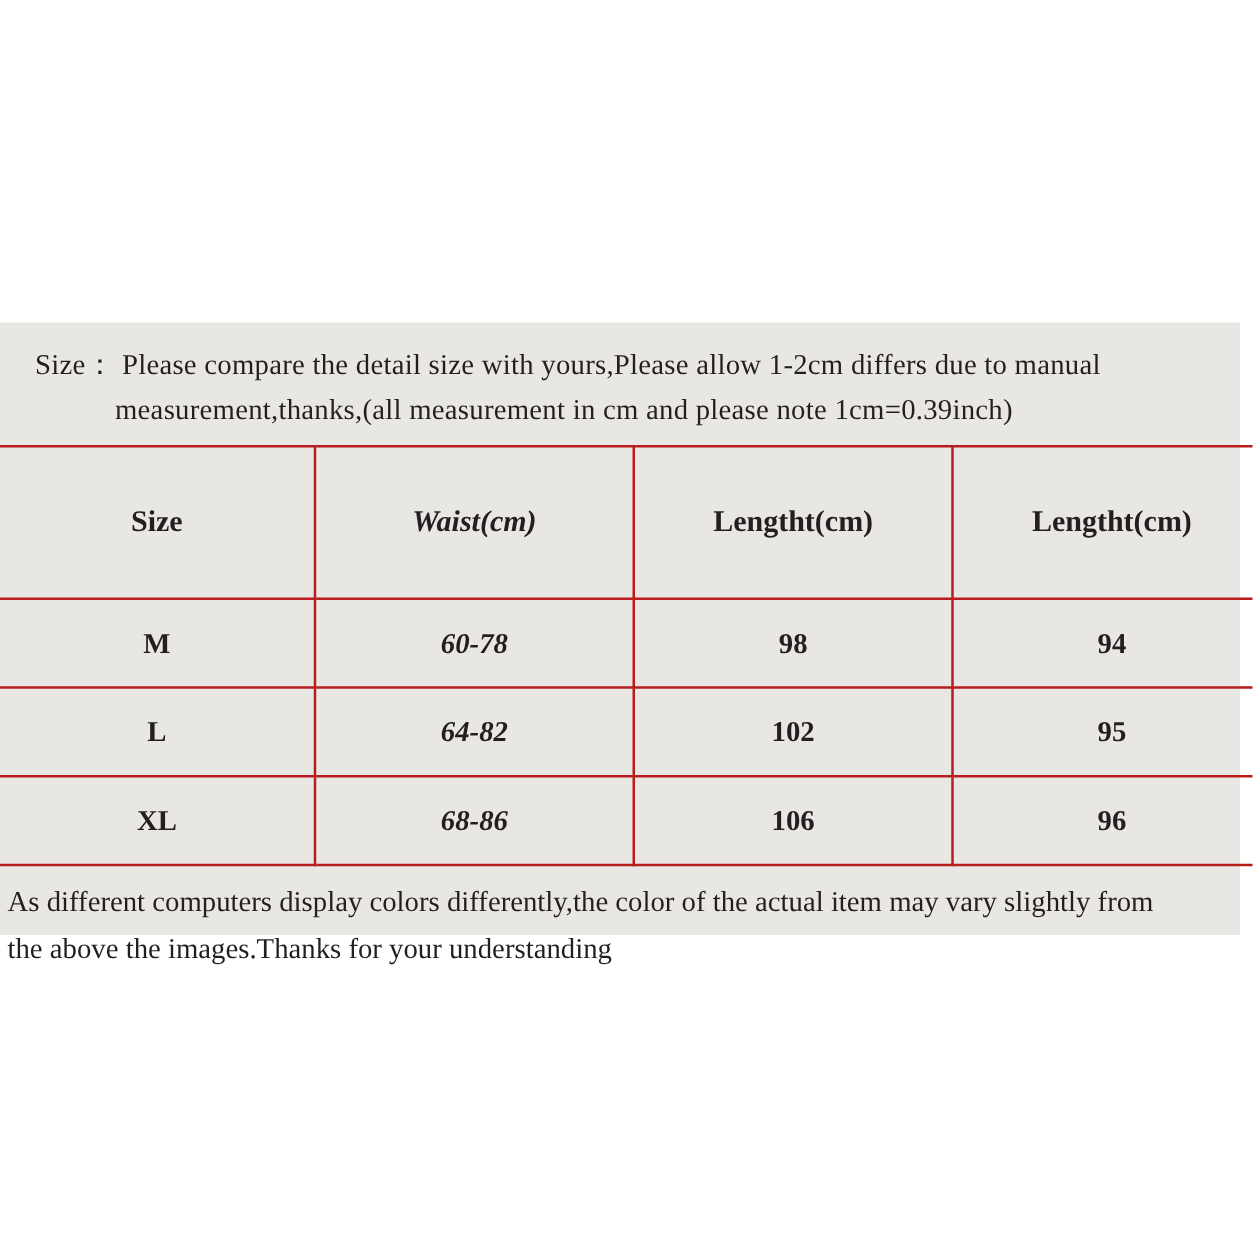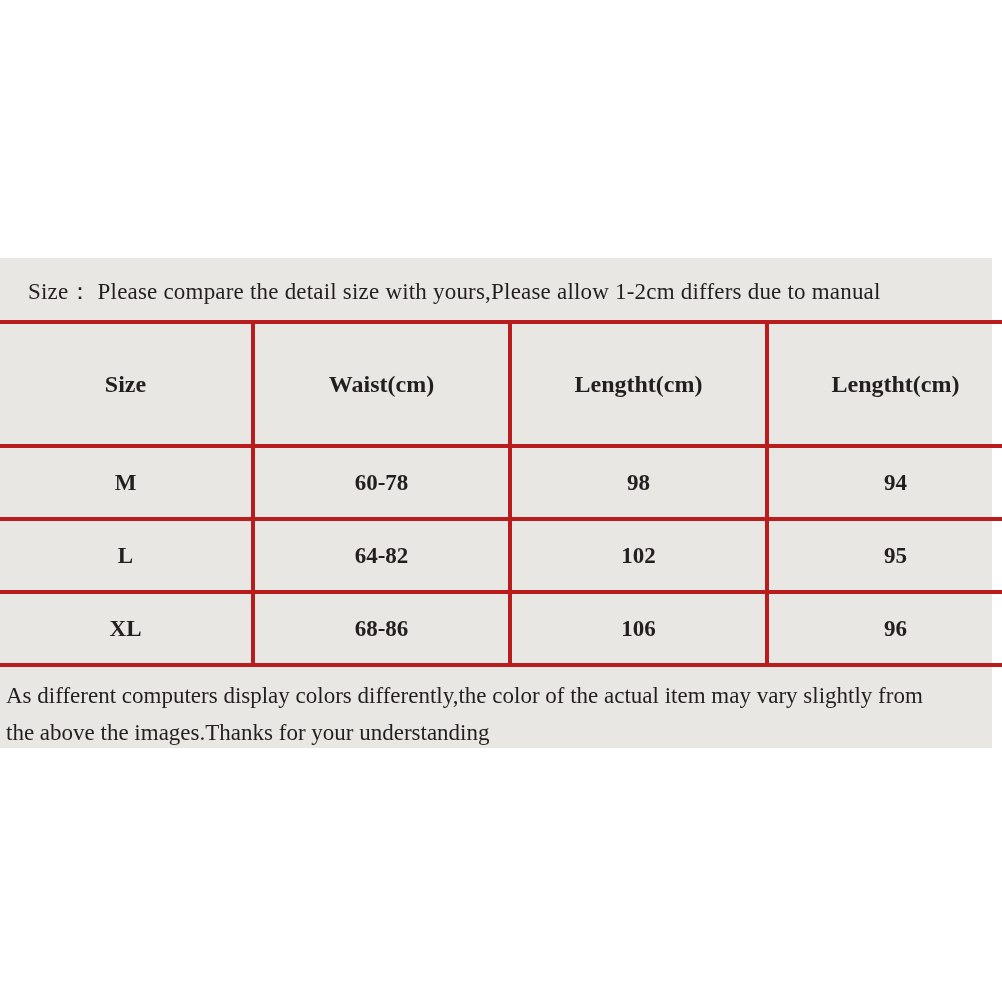--- a/index.html
+++ b/index.html
@@ -45,35 +45,35 @@
   .intro-line.second {
     padding-left: 92px;
     text-align: left;
   }
   table.size-table {
     width: 1002px;
     border-collapse: collapse;
     table-layout: fixed;
   }
   table.size-table td {
-    border: 4px solid #b91c1c;
+    border: 2px solid #b91c1c;
     text-align: center;
     vertical-align: middle;
     font-weight: bold;
     font-size: 23px;
   }
   table.size-table tr.head td {
     height: 118px;
     font-size: 24px;
   }
   table.size-table tr.body td {
     height: 67px;
   }
   table.size-table td.c0 { width: 249px; }
-  table.size-table td.c1 { width: 251px; }
+  table.size-table td.c1 { width: 251px; font-style: italic; }
   table.size-table td.c2 { width: 251px; }
   table.size-table td.c3 { width: 251px; }
   
   table.size-table td.c0 { border-left: none; }
   table.size-table td.c3 { border-right: none; }
   .footnote {
     padding: 10px 6px 0 6px;
     text-align: left;
   }
   .footnote-line {
@@ -83,20 +83,21 @@
   }
 </style>
 </head>
 <body>
 
 <div class="page">
   <div class="band">
 
     <div class="intro">
       <div class="intro-line first">Size：   Please compare the detail size with yours,Please allow 1-2cm differs due to manual</div>
+      <div class="intro-line second">measurement,thanks,(all measurement in cm and please note 1cm=0.39inch)</div>
     </div>
 
     <table class="size-table">
       <tbody>
         <tr class="head">
           <td class="c0">Size</td>
           <td class="c1">Waist(cm)</td>
           <td class="c2">Lengtht(cm)</td>
           <td class="c3">Lengtht(cm)</td>
         </tr>

